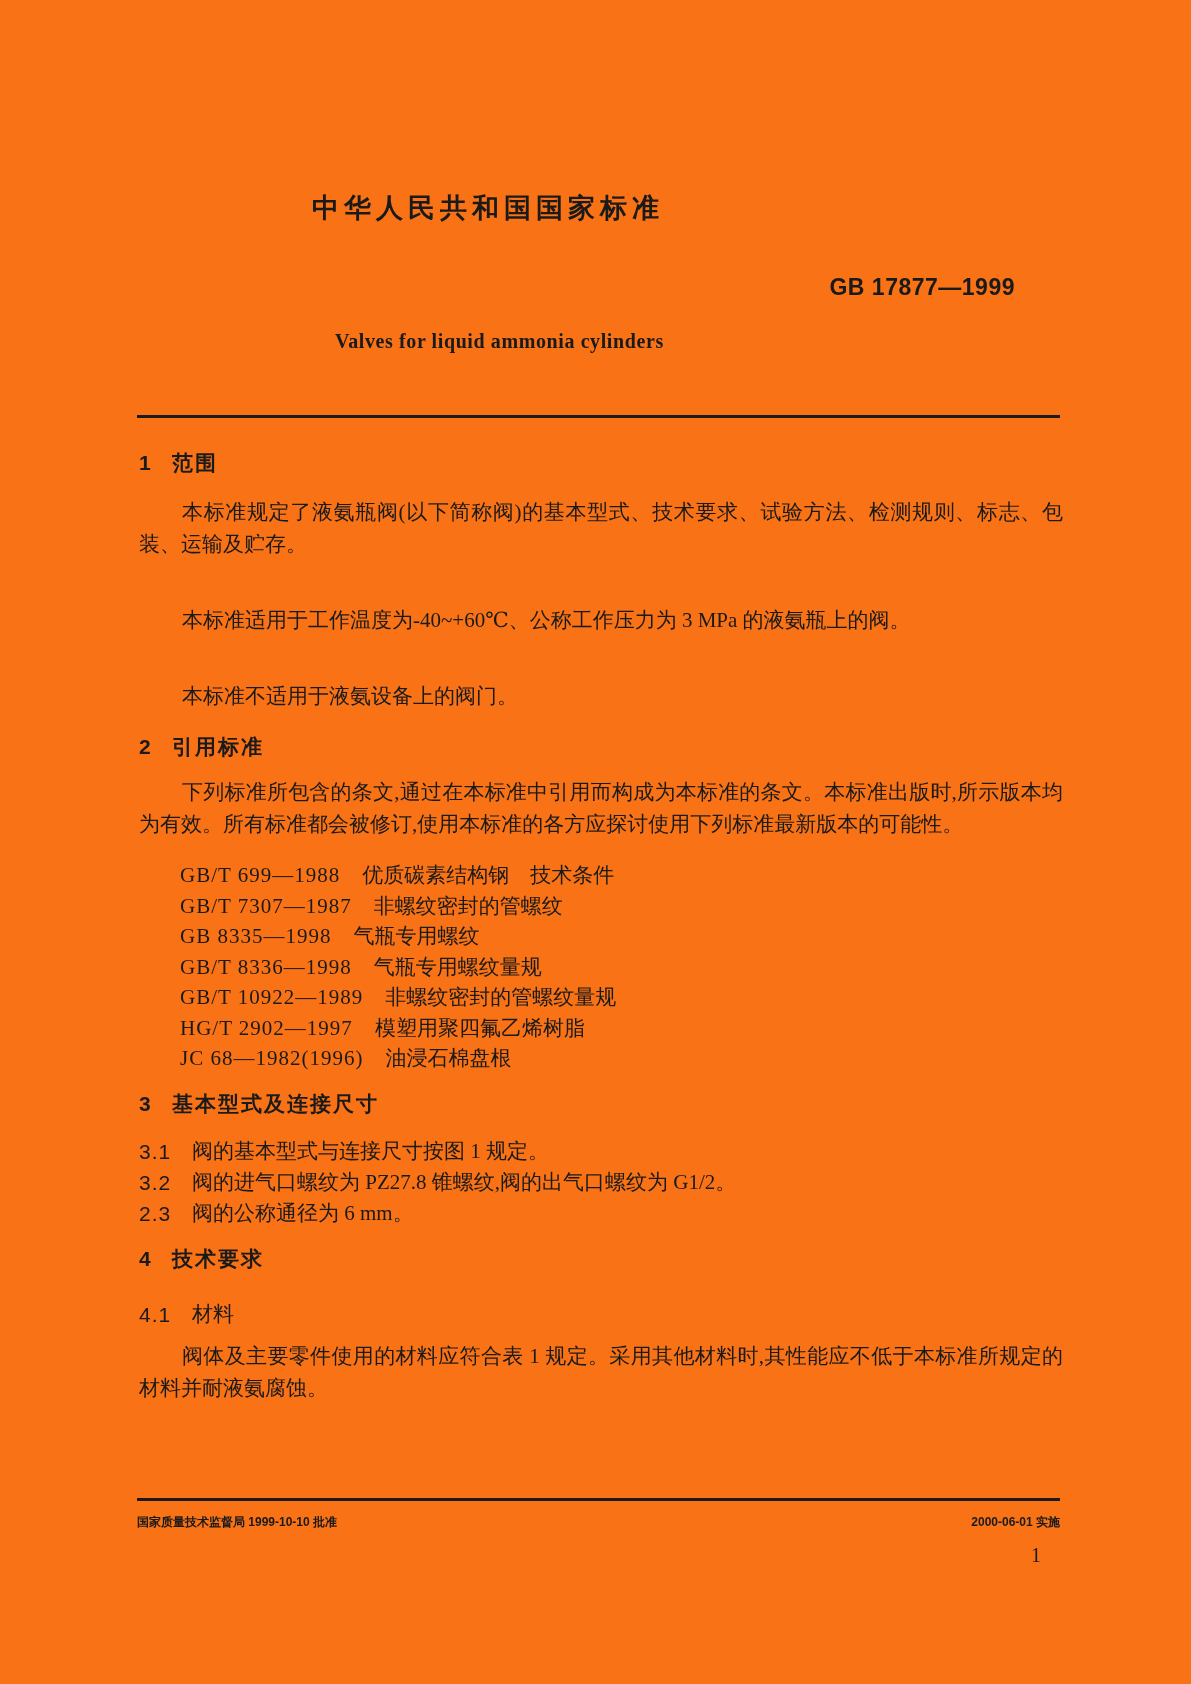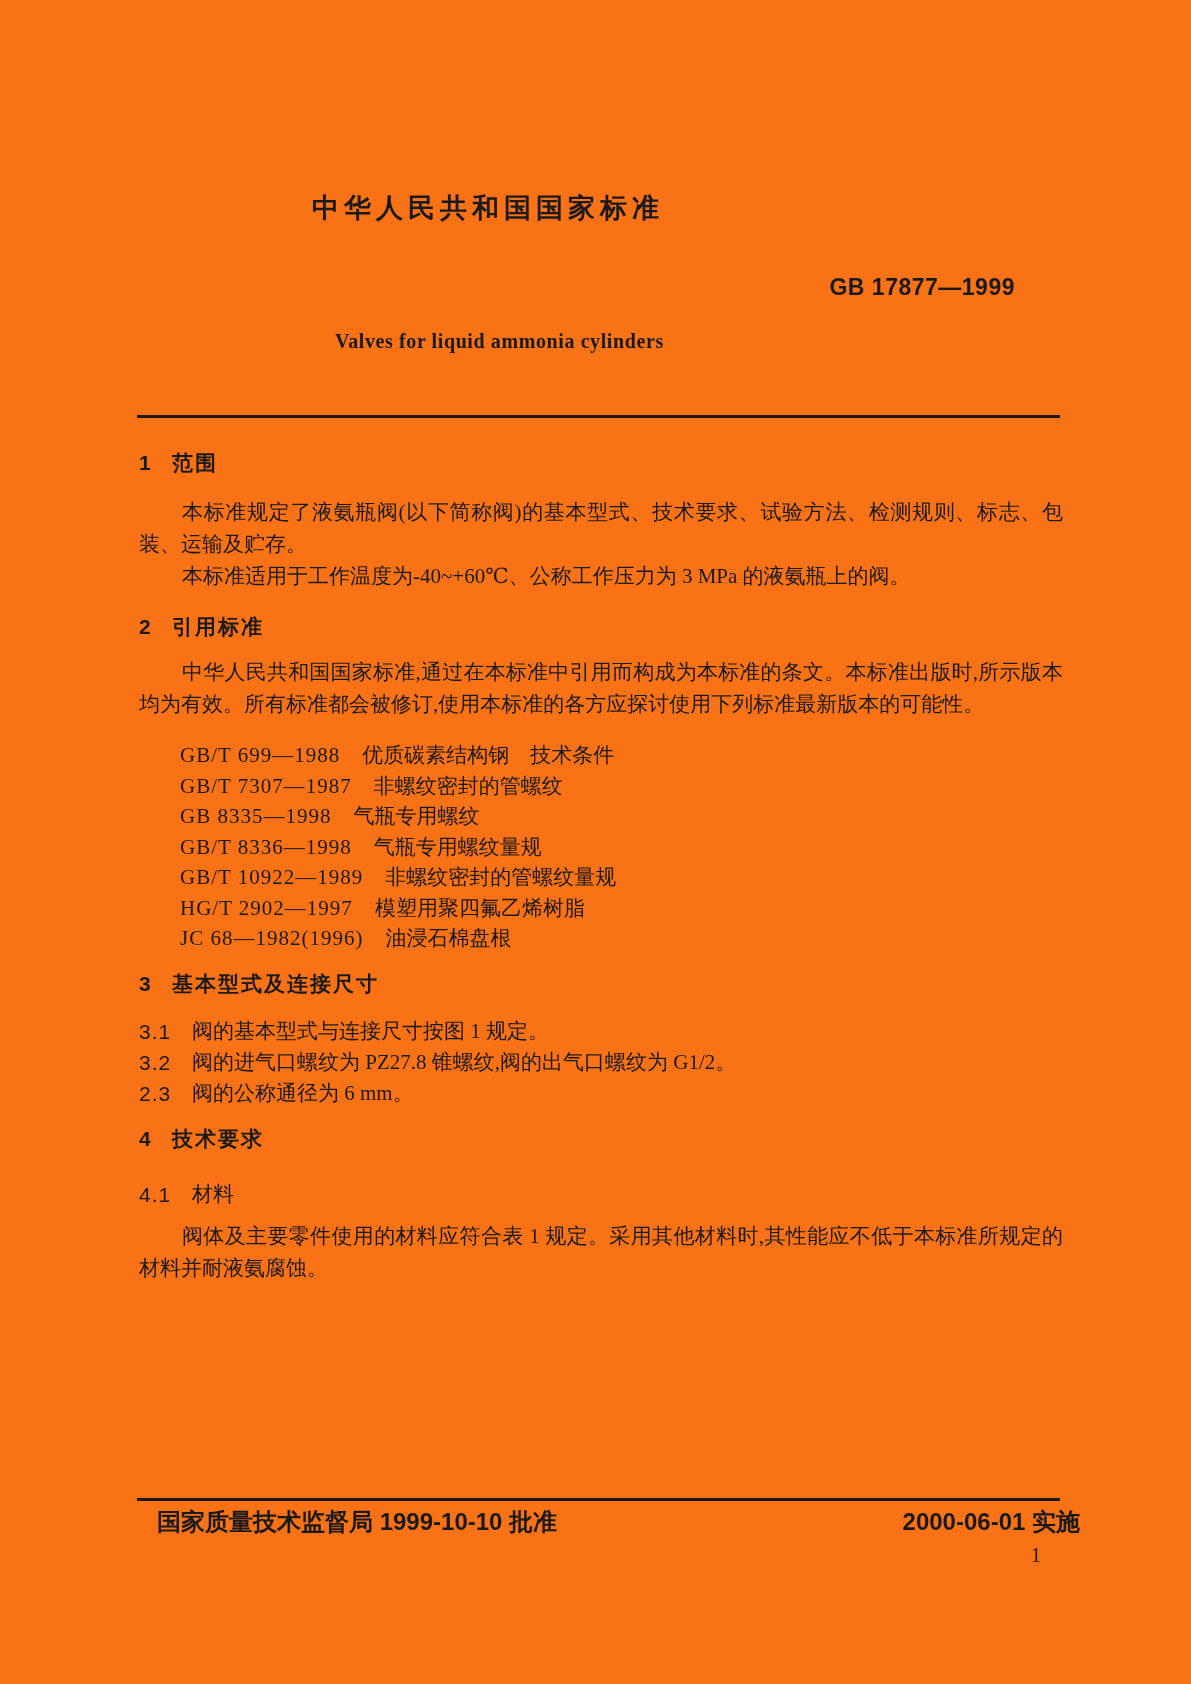--- a/index.html
+++ b/index.html
@@ -69,20 +69,21 @@
     font-size: 21px;
     line-height: 22px;
     letter-spacing: 2px;
   }
   .sec-heading .sec-num { width: 33px; letter-spacing: 0; }
   .para {
     font-size: 21px;
     line-height: 32px;
     text-align: justify;
     text-indent: 43px;
+    margin-top: 44px;
   }
   .h-sec1 { margin-top: 8px; }
   .p-scope-1 { margin-top: 22px; }
   .h-sec2 { margin-top: 24px; }
   .p-refs-intro { margin-top: 18px; }
   .refs { margin-top: 20px; padding-left: 41px; }
   .ref-line {
     font-size: 21px;
     line-height: 30.5px;
     white-space: nowrap;
@@ -113,23 +114,22 @@
   }
   .footer-row {
     position: absolute;
     left: 137px; top: 1510px;
     width: 923px;
     display: flex;
     justify-content: space-between;
     align-items: baseline;
     font-family: "Liberation Sans", "DejaVu Sans", sans-serif;
     font-weight: bold;
-    font-size: 24px;
+    font-size: 12px;
     line-height: 24px;
-    margin-left: 20px;
   }
   .page-num {
     position: absolute;
     right: 150px; top: 1544px;
     font-size: 20px;
   }
 </style>
 </head>
 <body>
 
@@ -145,26 +145,27 @@
   <div class="header-rule"></div>
 
   <div class="body-content">
 
     <div class="sec-heading h-sec1">
       <span class="sec-num">1</span>
       <span class="sec-title">范围</span>
     </div>
     <p class="para p-scope-1">本标准规定了液氨瓶阀(以下简称阀)的基本型式、技术要求、试验方法、检测规则、标志、包装、运输及贮存。</p>
     <p class="para">本标准适用于工作温度为-40~+60℃、公称工作压力为 3 MPa 的液氨瓶上的阀。</p>
+    <p class="para">本标准不适用于液氨设备上的阀门。</p>
 
     <div class="sec-heading h-sec2">
       <span class="sec-num">2</span>
       <span class="sec-title">引用标准</span>
     </div>
-    <p class="para p-refs-intro">中华人民共和国国家标准,通过在本标准中引用而构成为本标准的条文。本标准出版时,所示版本均为有效。所有标准都会被修订,使用本标准的各方应探讨使用下列标准最新版本的可能性。</p>
+    <p class="para p-refs-intro">下列标准所包含的条文,通过在本标准中引用而构成为本标准的条文。本标准出版时,所示版本均为有效。所有标准都会被修订,使用本标准的各方应探讨使用下列标准最新版本的可能性。</p>
 
     <div class="refs">
       <div class="ref-line">
         <span class="ref-code">GB/T 699—1988</span><span class="ref-title">优质碳素结构钢　技术条件</span>
       </div>
       <div class="ref-line">
         <span class="ref-code">GB/T 7307—1987</span><span class="ref-title">非螺纹密封的管螺纹</span>
       </div>
       <div class="ref-line">
         <span class="ref-code">GB 8335—1998</span><span class="ref-title">气瓶专用螺纹</span>

